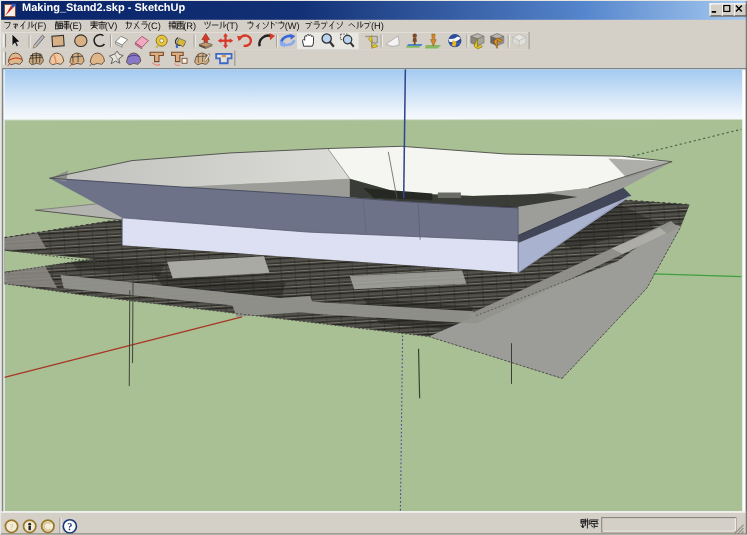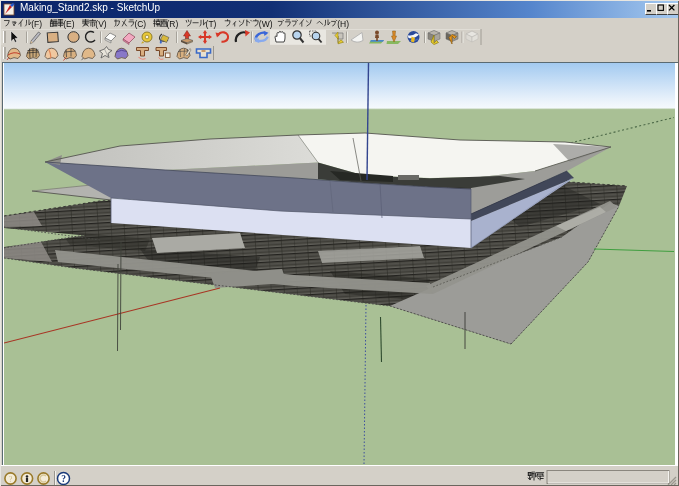--- a/index.html
+++ b/index.html
@@ -7,21 +7,21 @@
 .abs{position:absolute;}
 </style></head><body>
 
 <div class="abs" style="left:0;top:0;width:679px;height:18px;
 background:linear-gradient(to right,#0a246a 0%,#123075 40%,#5585cc 78%,#a6caf0 100%);">
 <svg class="abs" style="left:3px;top:2px" width="14" height="14" viewBox="0 0 14 14">
 <rect x="1" y="2" width="10" height="11" fill="#f4f0e8" stroke="#7a4a2a" stroke-width="0.8"></rect>
 <path d="M2,12 L7,3 L9,5 Z" fill="#cc2222"></path>
 <path d="M7,3 L10,1 L11.5,2.5 L9,5 Z" fill="#2255cc"></path>
 </svg>
-<span class="abs" style="left:20px;top:2px;font-size:10px;font-weight:normal;color:#fff;letter-spacing:0;">Making_Stand2.skp - SketchUp</span>
+<span class="abs" style="left:20px;top:2px;font-size:10px;font-weight:bold;color:#fff;letter-spacing:0;">Making_Stand2.skp - SketchUp</span>
 </div>
 <div class="abs" style="left:645px;top:3px;width:10px;height:10px;background:#d4d0c8;
 border-top:1px solid #fff;border-left:1px solid #fff;border-right:1px solid #404040;border-bottom:1px solid #404040;">
 <svg width="8" height="8" viewBox="0 0 8 8" style="display:block">
       <rect x="1" y="6" width="4" height="1.6" fill="#000"></rect>
     </svg>
   </div>
 <div class="abs" style="left:656px;top:3px;width:10px;height:10px;background:#d4d0c8;
 border-top:1px solid #fff;border-left:1px solid #fff;border-right:1px solid #404040;border-bottom:1px solid #404040;">
 <svg width="8" height="8" viewBox="0 0 8 8" style="display:block">

